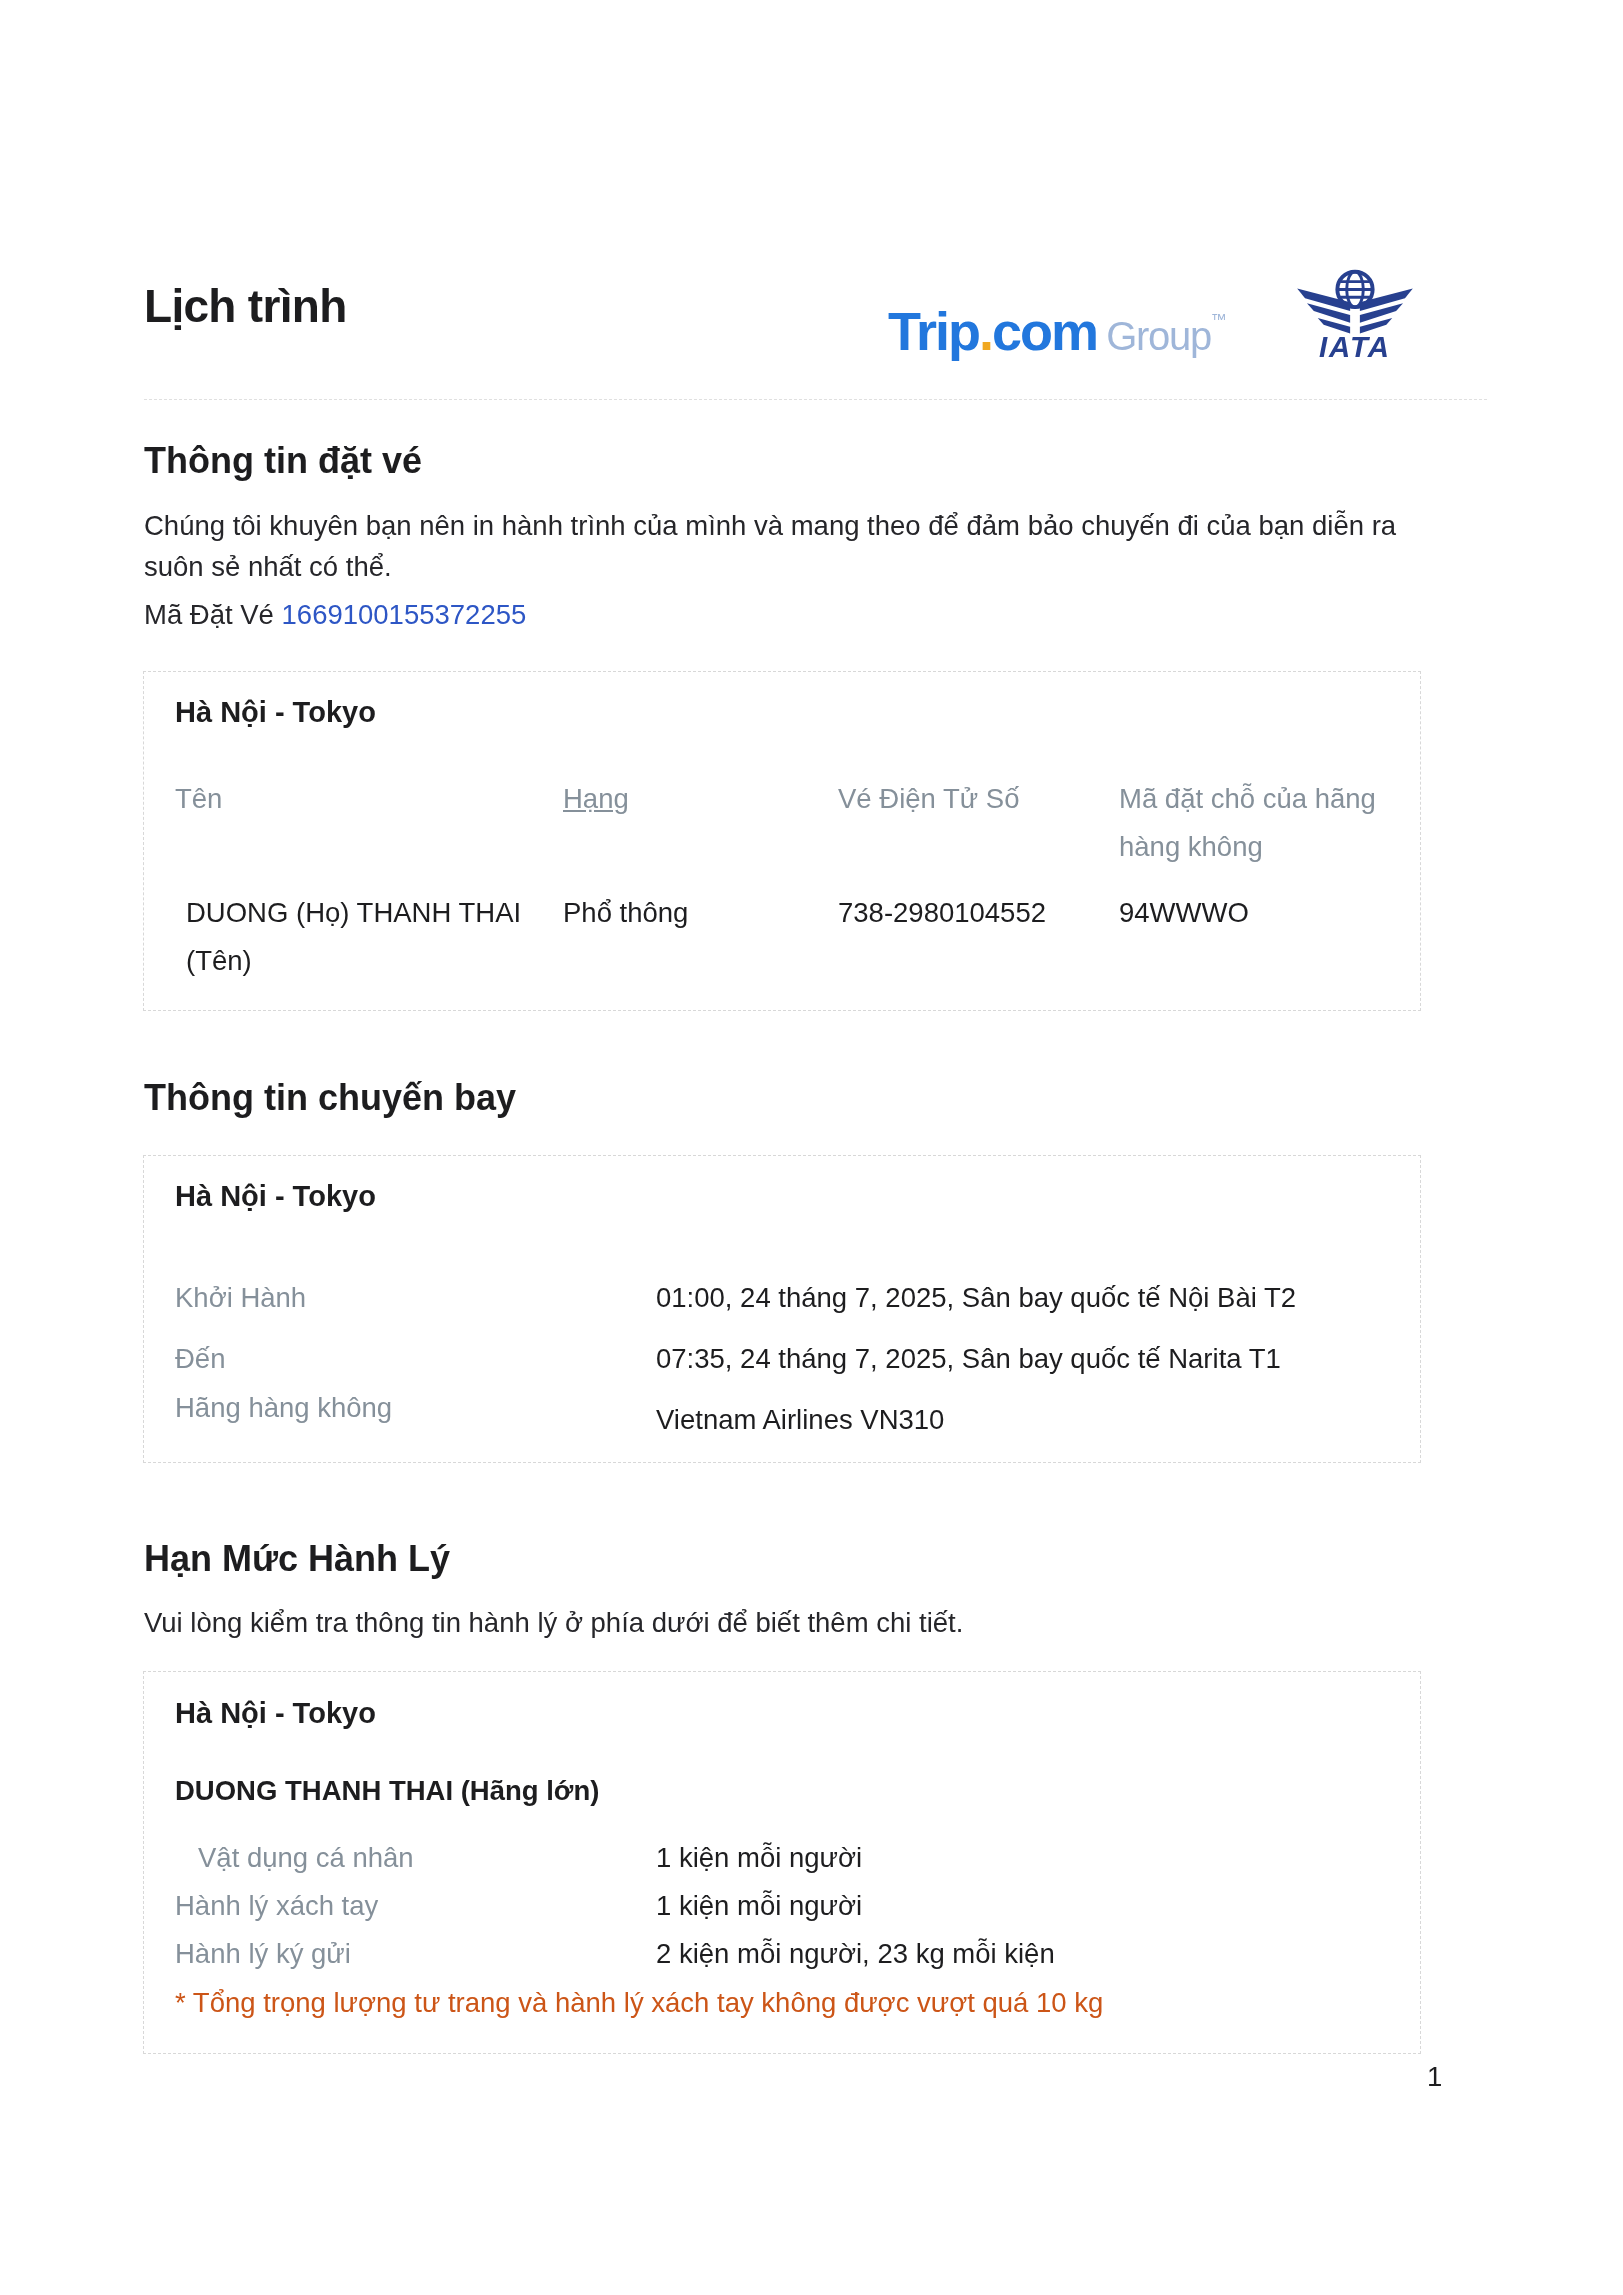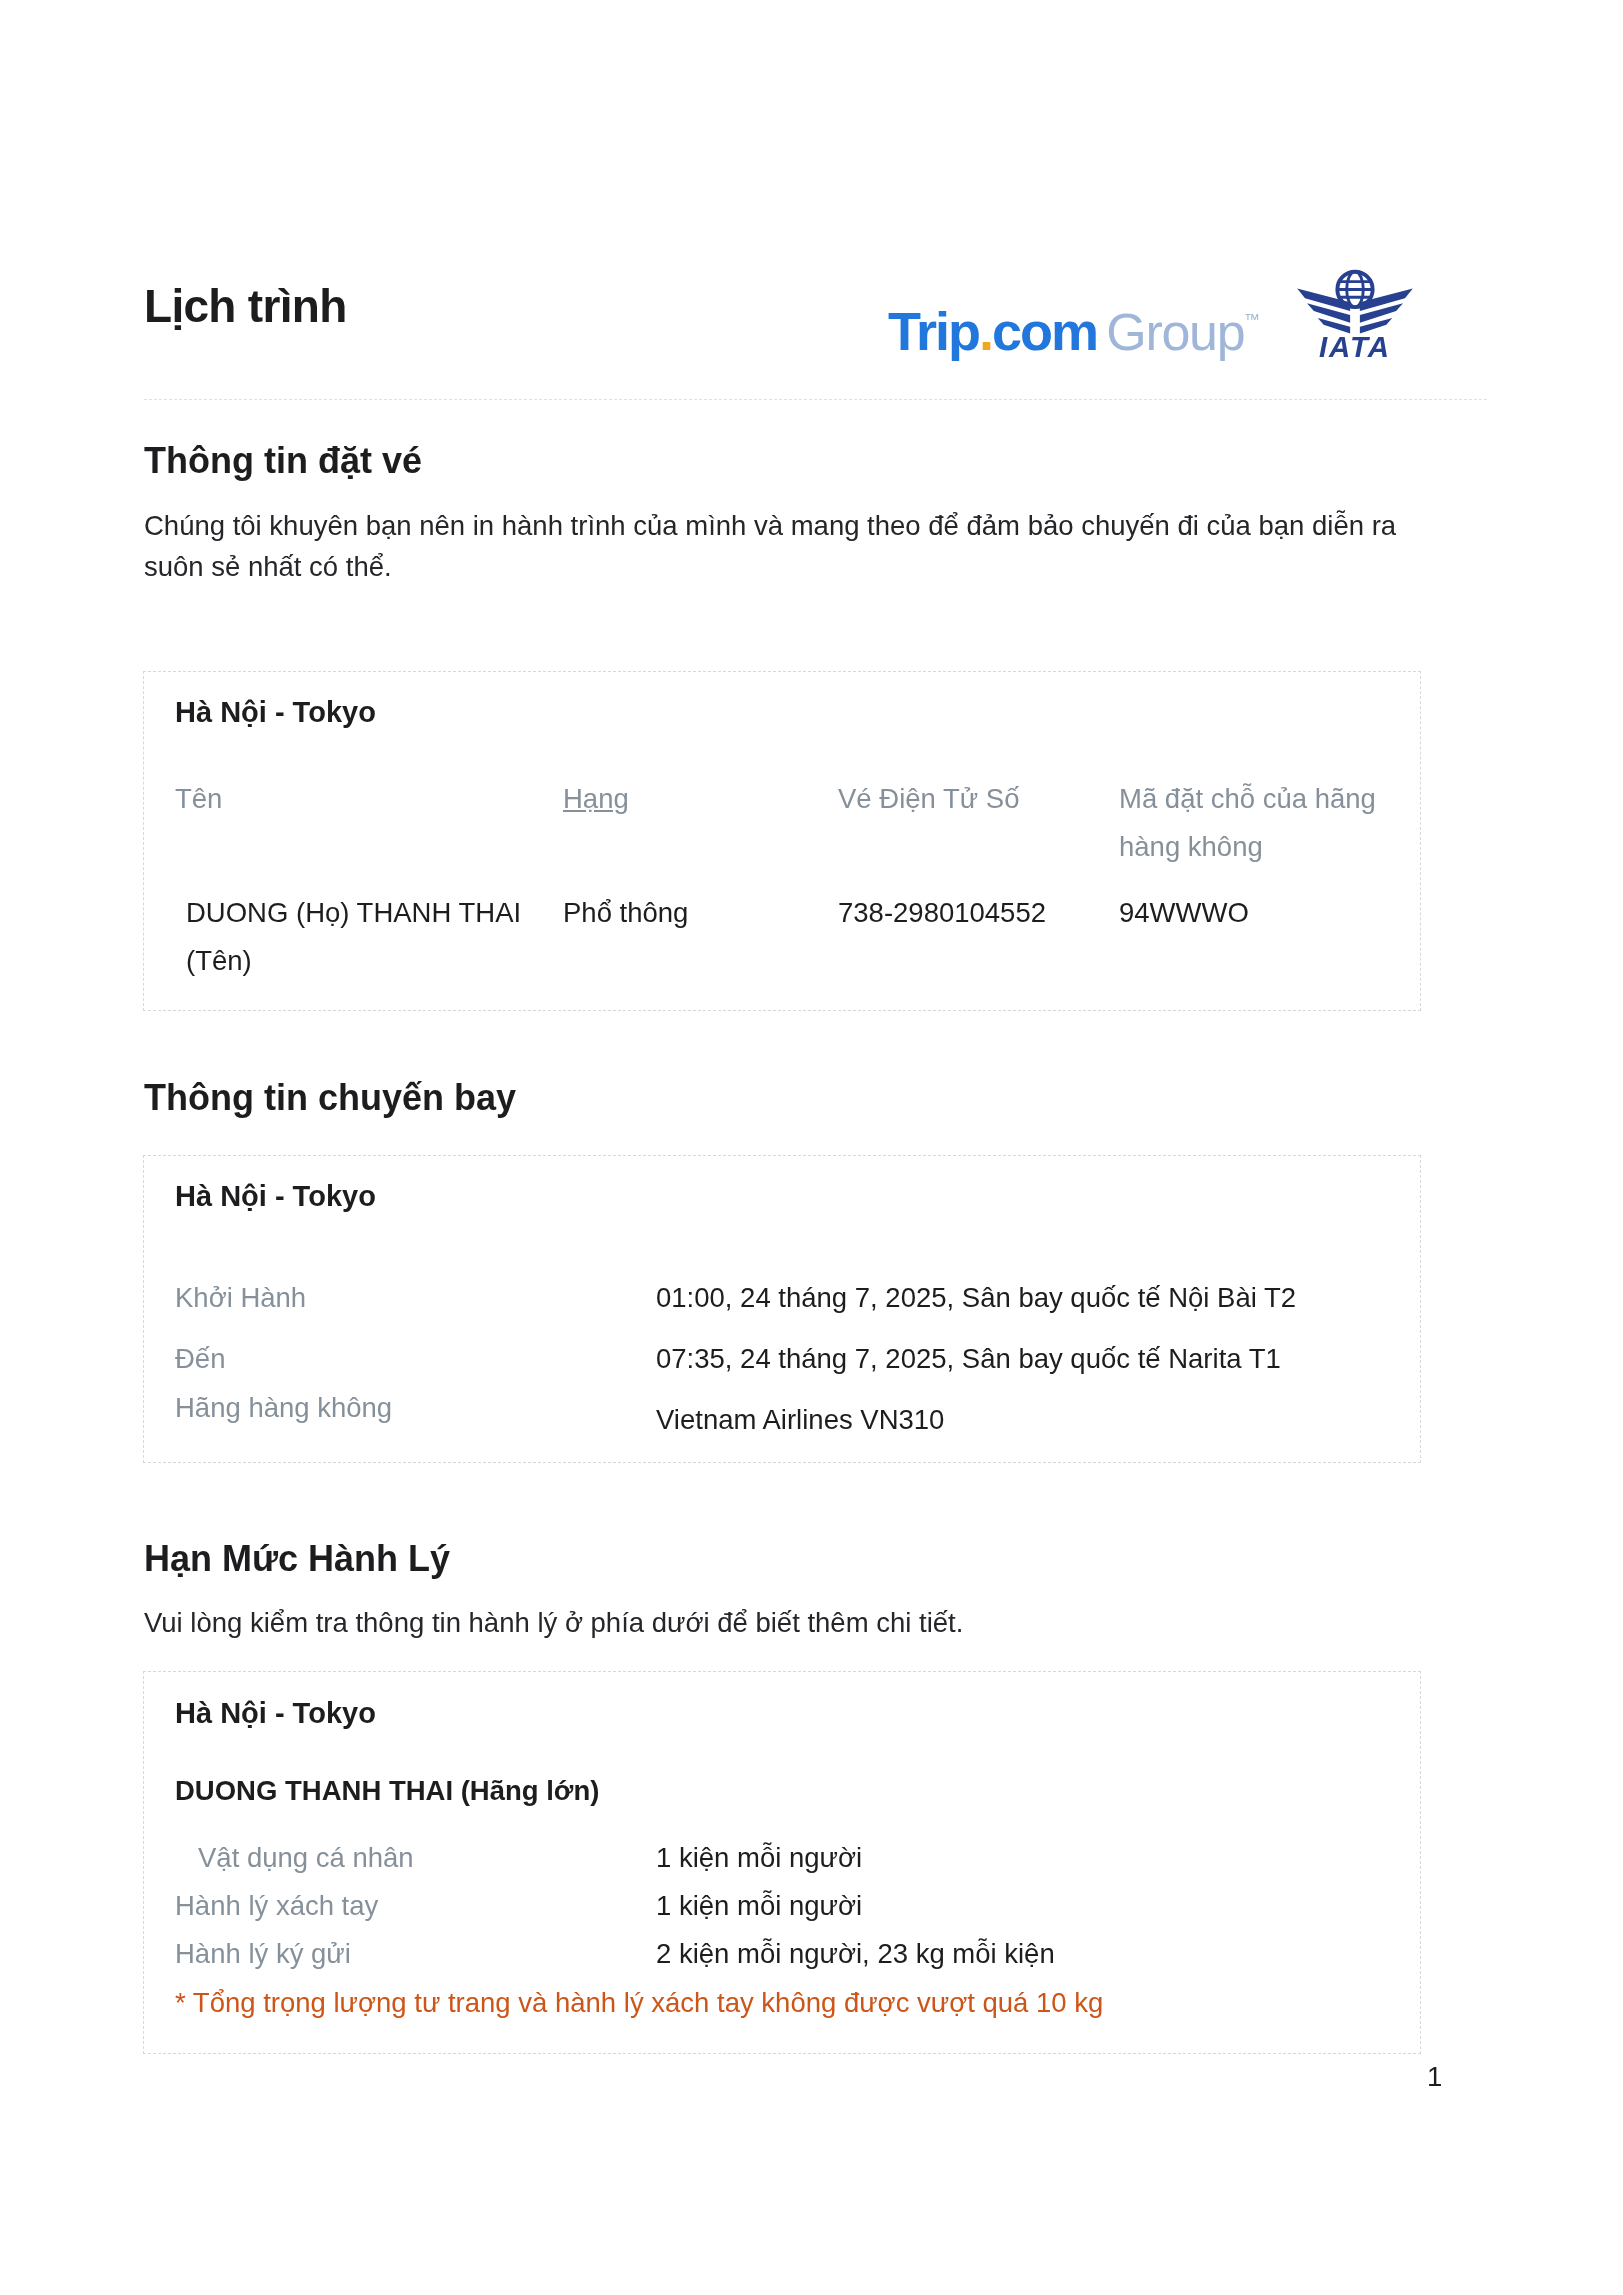--- a/index.html
+++ b/index.html
@@ -11,21 +11,21 @@
   .page{
     position:relative;width:1623px;height:2295px;background:#ffffff;
     font-family:"Liberation Sans","DejaVu Sans",sans-serif;
     color:var(--black);overflow:hidden;
   }
   .abs{position:absolute;}
   .doc-title{left:144px;top:279px;font-size:46px;font-weight:bold;letter-spacing:-0.7px;}
   .logo-row{left:888px;top:300px;white-space:nowrap;}
   .trip-word{font-size:54px;font-weight:bold;color:var(--trip-blue,#2277dd);letter-spacing:-2px;color:var(--trip_blue);}
   .trip-dot{color:var(--dot_orange);}
-  .group-word{font-size:52px;font-weight:400;color:var(--group_blue);letter-spacing:-1.3px;margin-left:9.2px;}
+  .group-word{font-size:40px;font-weight:400;color:var(--group_blue);letter-spacing:-1.3px;margin-left:9.2px;}
   .tm{font-size:15.7px;color:var(--group_blue);vertical-align:25px;}
   .iata-logo{left:1291px;top:263px;}
   .header-divider{left:144px;top:399px;width:1343px;border-top:1.3px dashed #e0e0e0;height:0;}
   .section-heading{font-size:36px;font-weight:bold;color:var(--black);}
   .body-text{font-size:27.5px;color:#26262a;line-height:41px;}
   .gray{color:var(--label_gray);}
   .box{
     left:143px;width:1278px;border:1.3px dashed var(--border_gray);
     background:#ffffff;box-sizing:border-box;
   }
@@ -67,20 +67,24 @@
         </g>
       </g>
       <text x="65" y="96" text-anchor="middle" font-size="30" font-weight="bold" font-style="italic" letter-spacing="2" fill="#27408f">IATA</text>
     </svg>
   </div>
 
   <div class="abs header-divider"></div>
 
   <div class="abs section-heading" style="left:144px;top:440px;">Thông tin đặt vé</div>
   <div class="abs body-text" style="left:144px;top:505px;width:1299px;">Chúng tôi khuyên bạn nên in hành trình của mình và mang theo để đảm bảo chuyến đi của bạn diễn ra suôn sẻ nhất có thể.</div>
+  <div class="abs body-text" style="left:144px;top:594px;">
+    <span>Mã Đặt Vé</span>
+    <a href="#" class="code-num">1669100155372255</a>
+  </div>
 
   <div class="abs box" style="top:671px;height:340px;">
     <div class="abs route-title" style="top:23.6px;">Hà Nội - Tokyo</div>
 
     <div class="cell gray" style="left:31px;top:103px;">Tên</div>
     <div class="cell gray" style="left:419px;top:103px;text-decoration:underline;">Hạng</div>
     <div class="cell gray" style="left:694px;top:103px;">Vé Điện Tử Số</div>
     <div class="cell gray" style="left:975px;top:103px;width:262px;">Mã đặt chỗ của hãng hàng không</div>
 
     <div>

